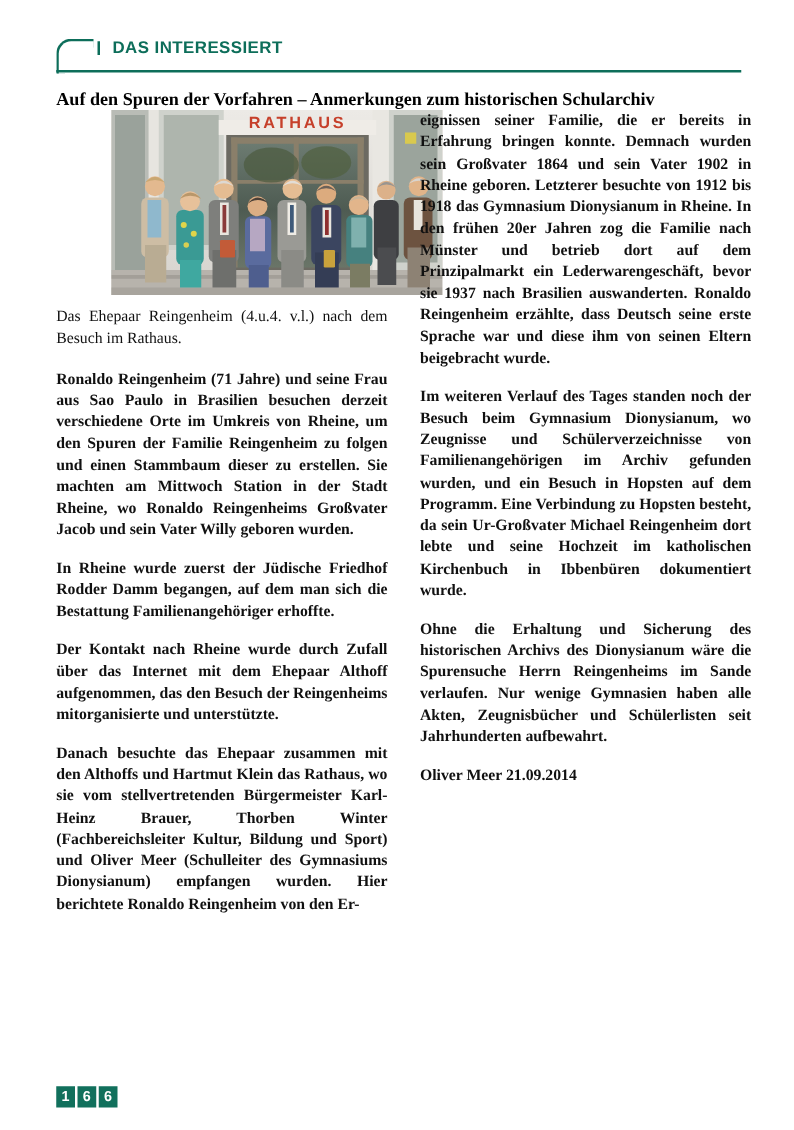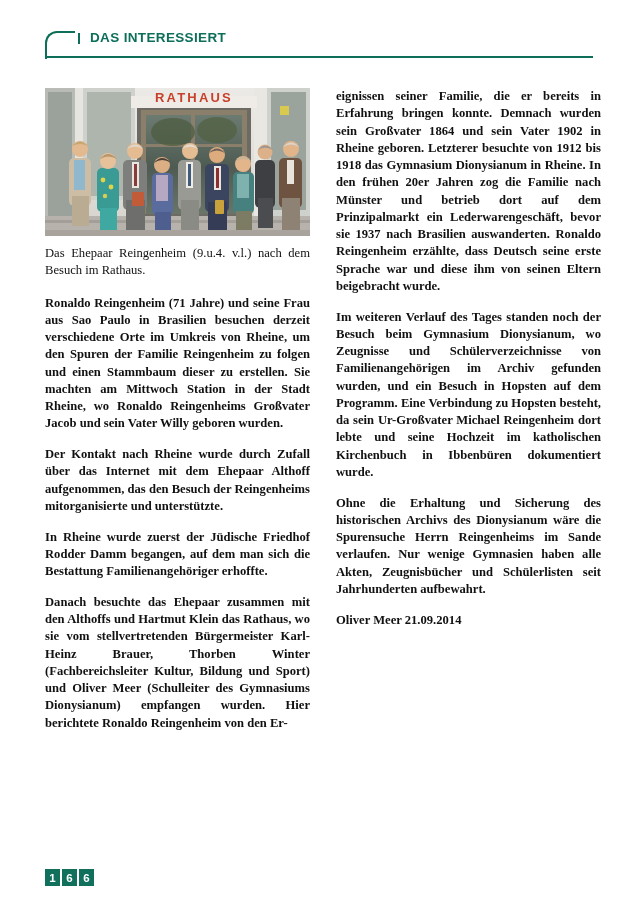--- a/index.html
+++ b/index.html
@@ -106,20 +106,21 @@
   .col p:last-child { margin-bottom: 0; }
 
   
   .photo-wrap {
     position: relative;
     width: 265px;
     height: 148px;
     margin-bottom: 9px;
     overflow: hidden;
     background: #cfc9c2;
+    margin-left: 44px;
   }
   .photo {
     position: absolute;
     inset: 0;
     overflow: hidden;
   }
   .caption {
     font-size: 12.6px;
     line-height: 1.37;
     text-align: justify;
@@ -153,20 +154,21 @@
 
 <div class="page">
 
   <div class="section-header">
     <div class="bracket"></div>
     <div class="bracket-tick"></div>
     <div class="section-title">DAS INTERESSIERT</div>
     <div class="header-rule"></div>
   </div>
 
+  <h1 class="headline">Auf den Spuren der Vorfahren – Anmerkungen zum historischen Schularchiv</h1>
 
   <div class="col col-left">
 
     <div class="photo-wrap">
       <div class="photo">
         <svg viewBox="0 0 265 148" width="265" height="148" preserveAspectRatio="none">
           <defs>
             <linearGradient id="skyG" x1="0" y1="0" x2="0" y2="1">
               <stop offset="0" stop-color="#d9d6d0"></stop>
               <stop offset="1" stop-color="#c3bfb8"></stop>
@@ -294,25 +296,25 @@
               <rect x="242" y="72" width="7" height="24" fill="#e8e4dc"></rect>
               <rect x="237" y="110" width="18" height="32" fill="#8d8274"></rect>
               <circle cx="246" cy="61" r="8" fill="#e1b489"></circle>
               <path d="M238 59 q8 -9 16 0 q-8 -5 -16 0z" fill="#d9d4ce"></path>
             </g>
           </g>
         </svg>
       </div>
     </div>
 
-    <div class="caption">Das Ehepaar Reingenheim (9.u.4. v.l.) nach dem Besuch im Rathaus.</div>
+    <div class="caption">Das Ehepaar Reingenheim (4.u.4. v.l.) nach dem Besuch im Rathaus.</div>
 
     <p>Ronaldo Reingenheim (71 Jahre) und seine Frau aus Sao Paulo in Brasilien besuchen derzeit verschiedene Orte im Umkreis von Rheine, um den Spuren der Familie Reingenheim zu folgen und einen Stammbaum dieser zu erstellen. Sie machten am Mittwoch Station in der Stadt Rheine, wo Ronaldo Reingenheims Großvater Jacob und sein Vater Willy geboren wurden.</p>
+    <p>In Rheine wurde zuerst der Jüdische Friedhof Rodder Damm begangen, auf dem man sich die Bestattung Familienangehöriger erhoffte.</p>
     <p>Der Kontakt nach Rheine wurde durch Zufall über das Internet mit dem Ehepaar Althoff aufgenommen, das den Besuch der Reingenheims mitorganisierte und unterstützte.</p>
-    <p>In Rheine wurde zuerst der Jüdische Friedhof Rodder Damm begangen, auf dem man sich die Bestattung Familienangehöriger erhoffte.</p>
     <p>Danach besuchte das Ehepaar zusammen mit den Althoffs und Hartmut Klein das Rathaus, wo sie vom stellvertretenden Bürgermeister Karl-Heinz Brauer, Thorben Winter (Fachbereichsleiter Kultur, Bildung und Sport) und Oliver Meer (Schulleiter des Gymnasiums Dionysianum) empfangen wurden. Hier berichtete Ronaldo Reingenheim von den Er-</p>
   </div>
 
   <div class="col col-right">
     <p>eignissen seiner Familie, die er bereits in Erfahrung bringen konnte. Demnach wurden sein Großvater 1864 und sein Vater 1902 in Rheine geboren. Letzterer besuchte von 1912 bis 1918 das Gymnasium Dionysianum in Rheine. In den frühen 20er Jahren zog die Familie nach Münster und betrieb dort auf dem Prinzipalmarkt ein Lederwarengeschäft, bevor sie 1937 nach Brasilien auswanderten. Ronaldo Reingenheim erzählte, dass Deutsch seine erste Sprache war und diese ihm von seinen Eltern beigebracht wurde.</p>
     <p>Im weiteren Verlauf des Tages standen noch der Besuch beim Gymnasium Dionysianum, wo Zeugnisse und Schülerverzeichnisse von Familienangehörigen im Archiv gefunden wurden, und ein Besuch in Hopsten auf dem Programm. Eine Verbindung zu Hopsten besteht, da sein Ur-Großvater Michael Reingenheim dort lebte und seine Hochzeit im katholischen Kirchenbuch in Ibbenbüren dokumentiert wurde.</p>
     <p>Ohne die Erhaltung und Sicherung des historischen Archivs des Dionysianum wäre die Spurensuche Herrn Reingenheims im Sande verlaufen. Nur wenige Gymnasien haben alle Akten, Zeugnisbücher und Schülerlisten seit Jahrhunderten aufbewahrt.</p>
     <p class="byline">Oliver Meer 21.09.2014</p>
   </div>
 

